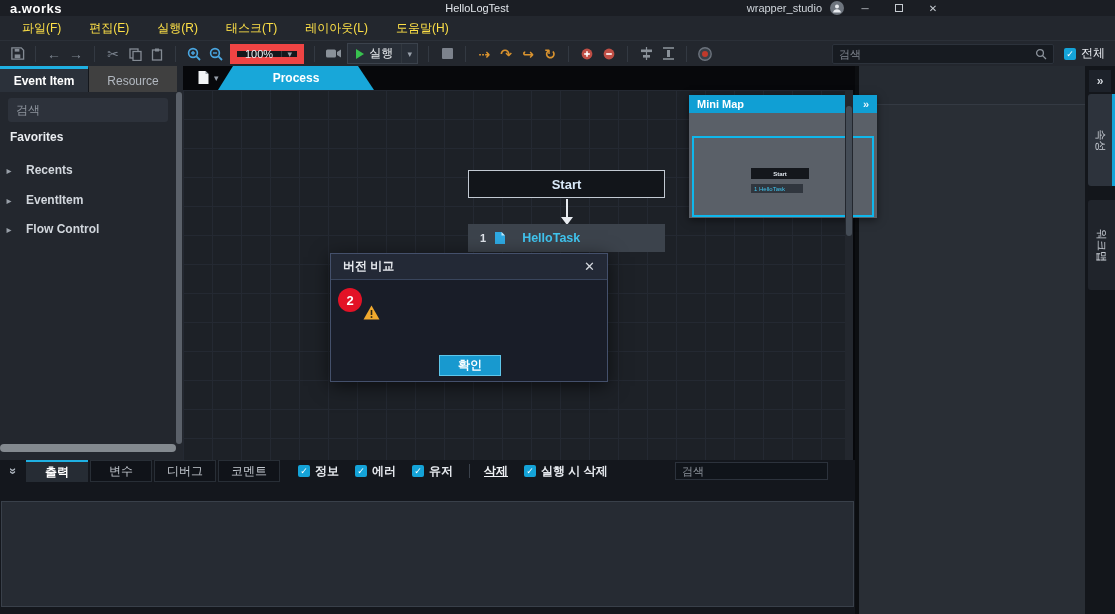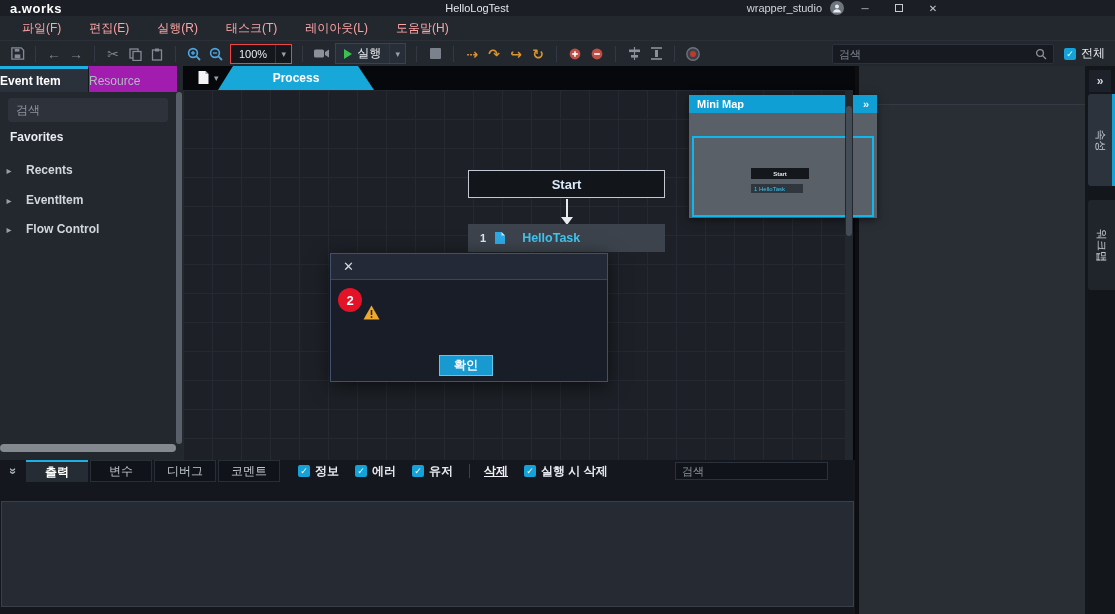--- a/index.html
+++ b/index.html
@@ -12,48 +12,48 @@
   .logo { position:absolute; left:10px; top:1px; font-size:13px; font-weight:bold; color:#fefefe; letter-spacing:.5px; }
   .win-title { position:absolute; left:0; right:0; top:2px; text-align:center; font-size:11px; color:#e2e6eb; }
   .tb-right { position:absolute; right:8px; top:0; height:16px; display:flex; align-items:center; gap:8px; }
   .user-name { font-size:11px; color:#cfd4da; }
   .avatar { width:14px; height:14px; border-radius:50%; background:#6e757e; display:flex; align-items:center; justify-content:center; }
   .winbtn { width:26px; height:14px; display:flex; align-items:center; justify-content:center; color:#c6cbd1; font-size:10px; }
   .max-glyph { width:8px; height:8px; border:1px solid #c6cbd1; display:inline-block; }
 
   
   .menubar { position:absolute; left:0; top:16px; width:1115px; height:24px; background:#23272e; display:flex; align-items:center; padding-left:10px; gap:4px; }
-  .menu-item { font-size:12px; color:#fca5a5; padding:3px 12px; }
+  .menu-item { font-size:12px; color:#fde047; padding:3px 12px; }
 
   
   .toolbar { position:absolute; left:0; top:40px; width:1115px; height:26px; background:#23272e; border-top:1px solid #2b3038; display:flex; align-items:center; padding:0 6px; }
   .tbtn { height:20px; min-width:22px; display:flex; align-items:center; justify-content:center; color:#868d97; }
   .tb-sep { width:1px; height:16px; background:#333942; margin:0 7px; flex:none; }
   .glyph-btn { font-size:14px; font-weight:bold; color:#7d8590; }
   .orange { color:#d9932f; font-size:14px; font-weight:bold; }
-  .zoom-combo { display:flex; align-items:center; height:20px; background:#14171c; border:1px solid #ef4444; margin:0 3px; }
+  .zoom-combo { display:flex; align-items:center; height:20px; background:#14171c; border:7px solid #ef4444; margin:0 3px; }
   .zoom-combo .zval { font-size:11px; color:#e8ebef; padding:0 8px; }
   .zoom-combo .zcaret,.run-caret { width:16px; height:100%; display:flex; align-items:center; justify-content:center; color:#98a0aa; font-size:9px; border-left:1px solid #32383f; }
   .run-btn { display:flex; align-items:center; height:21px; background:#282e37; border:1px solid #3b424c; margin:0 3px; }
   .play-tri { width:0; height:0; border-left:8px solid #38c24f; border-top:5px solid transparent; border-bottom:5px solid transparent; margin:0 5px 0 8px; }
   .run-label { font-size:12px; color:#eef1f4; padding-right:8px;text-align:right; }
   .stop-sq { width:11px; height:11px; background:#7c828c; border-radius:1px; }
   .tb-search { margin-left:auto; display:flex; align-items:center; height:20px; width:222px; background:#171b21; border:1px solid #2c323b; border-radius:2px; padding:0 6px; }
   .tb-search input { flex:1; background:transparent; border:none; outline:none; color:#cfd4da; font-size:11px; font-family:inherit; }
   .tb-search input::placeholder { color:#818791; }
   .cb { width:12px; height:12px; background:#14a3d8; border-radius:2px; color:#fff; font-size:9px; line-height:12px; text-align:center; flex:none; }
   .all-wrap { display:flex; align-items:center; gap:5px; margin:0 4px 0 10px; }
   .all-label { font-size:12px; color:#e6e9ee; }
 
   
   .left-panel { position:absolute; left:0; top:66px; width:183px; height:394px; background:#23272e; }
   .lp-tabs { position:absolute; left:0; top:0; width:177px; height:26px; display:flex; }
-  .lp-tab { flex:1; display:flex; align-items:center; font-size:12px; }
+  .lp-tab { flex:1; display:flex; align-items:center; justify-content:center; font-size:12px; }
   .lp-tab.active { background:#2b313a; border-top:3px solid #1fb0e2; color:#fff; font-weight:bold; }
-  .lp-tab.inactive { background:#a21caf; color:#b2b8c0; border-top:3px solid transparent; border-left:1px solid #14171c; }
+  .lp-tab.inactive { background:#404040; color:#b2b8c0; border-top:3px solid transparent; border-left:1px solid #14171c; }
   .lp-search { position:absolute; left:8px; top:32px; width:160px; height:24px; background:#2d323b; border-radius:3px; display:flex; align-items:center; padding:0 8px; }
   .lp-search input { flex:1; background:transparent; border:none; outline:none; color:#c8cdd4; font-size:12px; font-family:inherit; }
   .lp-search input::placeholder { color:#8f959e; }
   .lp-section { position:absolute; left:10px; top:64px; font-size:12px; font-weight:bold; color:#e9ecf0; }
   .lp-item { position:absolute; left:0; width:176px; height:24px; display:flex; align-items:center; }
   .lp-item .tri { width:18px; text-align:center; color:#99a0a9; font-size:10px; }
   .lp-item .lbl { font-size:12px; color:#d2d7dd; font-weight:bold; margin-left:8px; }
   .lp-vscroll { position:absolute; right:1px; top:26px; width:6px; height:352px; background:#5a6069; border-radius:3px; }
   .lp-hscroll { position:absolute; left:0; top:378px; width:176px; height:8px; background:#83898f; border-radius:4px; }
 
@@ -120,21 +120,21 @@
   .log-area { position:absolute; left:1px; top:41px; width:853px; height:106px; background:#262b33; border:1px solid #39404a; }
 
   
   .dialog { position:absolute; left:330px; top:253px; width:278px; height:129px; background:#191d28; border:1px solid #44506b; box-shadow:0 4px 18px rgba(0,0,0,.6); z-index:20; }
   .dlg-title { height:26px; background:#232936; display:flex; align-items:center; padding:0 12px; border-bottom:1px solid #39455c; }
   .dlg-title .t { flex:1; font-size:12px; font-weight:bold; color:#e6e9ee; }
   .dlg-close { color:#d6dae0; font-size:13px; }
   .dlg-body { position:relative; padding:24px 16px 0 56px; }
   .warn-ico { position:absolute; left:32px; top:25px; }
   .dlg-msg { font-size:12px; color:#dde1e8; line-height:17px; font-weight:bold; }
-  .dlg-btn { position:absolute; left:108px; top:101px; width:54px; height:21px; background:#1899cf; border:1px solid #5ec6ea; display:flex; align-items:center; justify-content:center; }
+  .dlg-btn { position:absolute; left:108px; top:101px; width:62px; height:21px; background:#1899cf; border:1px solid #5ec6ea; display:flex; align-items:center; justify-content:center; }
   .dlg-btn span { font-size:12px; color:#fff; font-weight:bold; }
   .badge { position:absolute; left:338px; top:288px; width:24px; height:24px; border-radius:50%; background:#e31226; color:#fff; font-size:13px; font-weight:bold; display:flex; align-items:center; justify-content:center; z-index:25; }
 </style>
 </head>
 <body>
 
 <div class="window">
 
   <div class="titlebar">
     <div class="logo">a.works</div>
@@ -416,20 +416,21 @@
             <circle cx="5" cy="5" r="3.4" fill="none" stroke="#8b929b" stroke-width="1.3"></circle>
             <line x1="7.6" y1="7.6" x2="11" y2="11" stroke="#8b929b" stroke-width="1.3"></line>
           </svg>
       </div>
     </div>
     <div class="log-area"></div>
   </div>
 
   <div class="dialog">
     <div class="dlg-title">
+      <span class="t">버전 비교</span>
       <span class="dlg-close">✕</span>
     </div>
     <div class="dlg-body">
       <svg class="warn-ico" width="17" height="15" viewBox="0 0 17 15">
           <path d="M8.5 0.5 16.5 14.5H.5z" fill="#f0a92e"></path>
           <rect x="7.7" y="5" width="1.6" height="5" fill="#2a2414"></rect>
           <rect x="7.7" y="11.2" width="1.6" height="1.7" fill="#2a2414"></rect>
         </svg>
     </div>
     <div class="dlg-btn">

